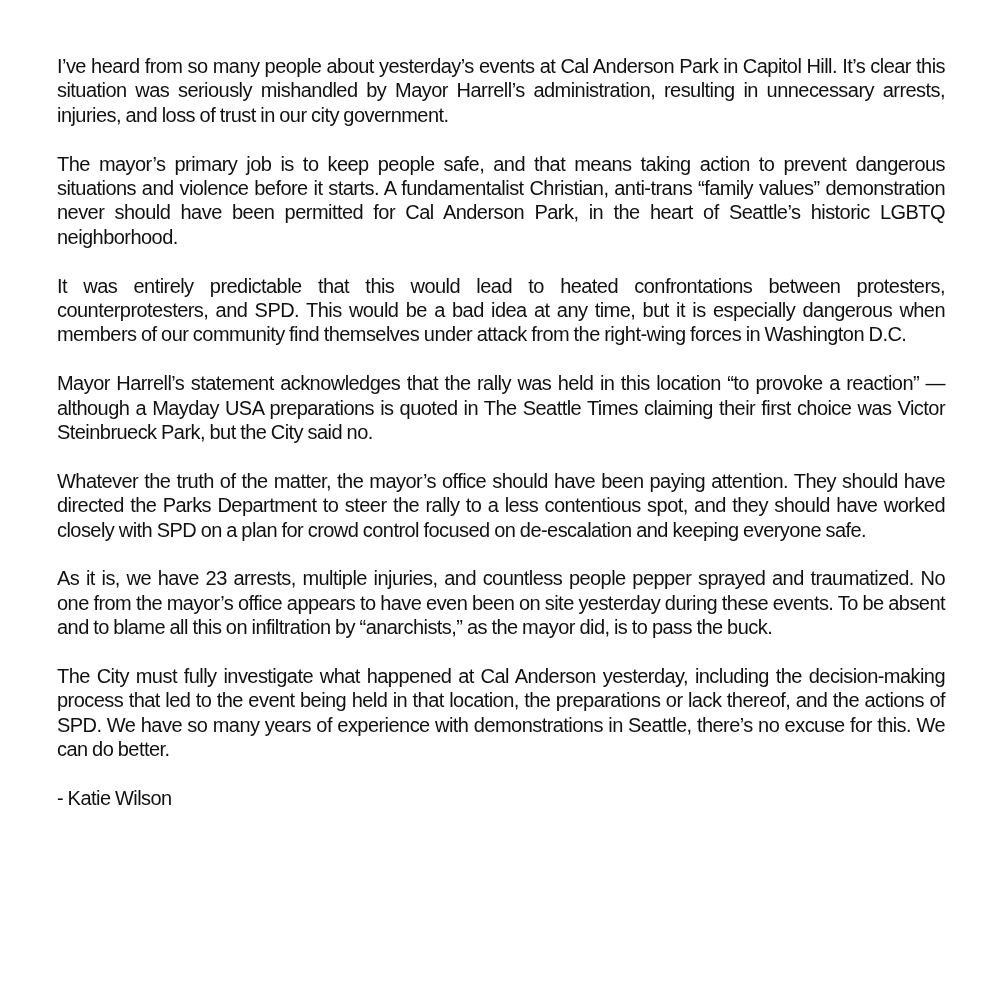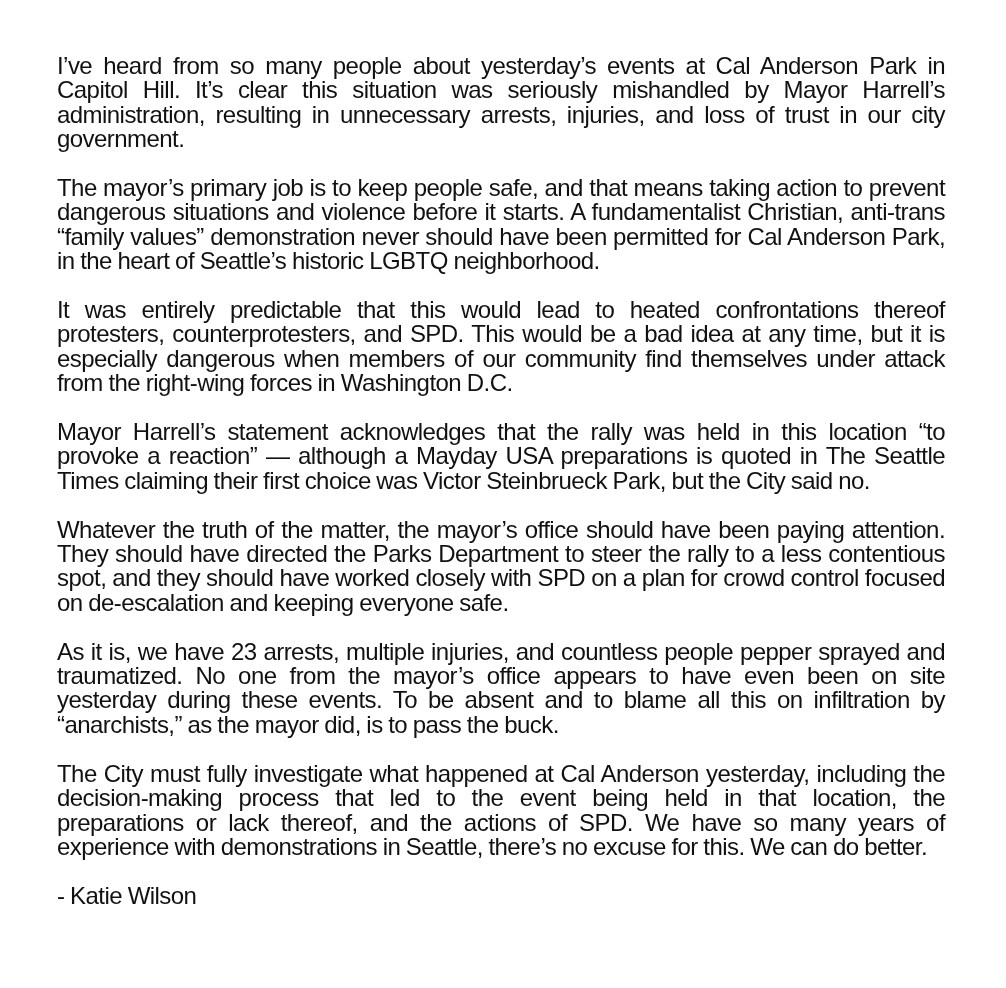--- a/index.html
+++ b/index.html
@@ -3,21 +3,21 @@
 <meta charset="utf-8">
 <style>
   html, body { margin: 0; padding: 0; background: #ffffff; }
   body { width: 1006px; height: 988px; position: relative; overflow: hidden; }
   .doc {
     position: absolute;
     left: 57px;
     top: 54px;
     width: 888px;
     font-family: "Liberation Sans", sans-serif;
-    font-size: 24px;
+    font-size: 20px;
     line-height: 24.4px;
     color: #111111;
     letter-spacing: -0.55px;
     word-spacing: -0.5px;
   }
   .para {
     margin: 0 0 24.4px 0;
     text-align: justify;
     text-align-last: left;
   }
@@ -25,19 +25,19 @@
     text-align: left;
     margin-top: 0;
   }
 </style>
 </head>
 <body>
 
 <div class="doc">
   <p class="para">I’ve heard from so many people about yesterday’s events at Cal Anderson Park in Capitol Hill. It’s clear this situation was seriously mishandled by Mayor Harrell’s administration, resulting in unnecessary arrests, injuries, and loss of trust in our city government.</p>
   <p class="para">The mayor’s primary job is to keep people safe, and that means taking action to prevent dangerous situations and violence before it starts. A fundamentalist Christian, anti-trans “family values” demonstration never should have been permitted for Cal Anderson Park, in the heart of Seattle’s historic LGBTQ neighborhood.</p>
-  <p class="para">It was entirely predictable that this would lead to heated confrontations thereof protesters, counterprotesters, and SPD. This would be a bad idea at any time, but it is especially dangerous when members of our community find themselves under attack from the right-wing forces in Washington D.C.</p>
+  <p class="para">It was entirely predictable that this would lead to heated confrontations between protesters, counterprotesters, and SPD. This would be a bad idea at any time, but it is especially dangerous when members of our community find themselves under attack from the right-wing forces in Washington D.C.</p>
   <p class="para">Mayor Harrell’s statement acknowledges that the rally was held in this location “to provoke a reaction” — although a Mayday USA preparations is quoted in The Seattle Times claiming their first choice was Victor Steinbrueck Park, but the City said no.</p>
   <p class="para">Whatever the truth of the matter, the mayor’s office should have been paying attention. They should have directed the Parks Department to steer the rally to a less contentious spot, and they should have worked closely with SPD on a plan for crowd control focused on de-escalation and keeping everyone safe.</p>
   <p class="para">As it is, we have 23 arrests, multiple injuries, and countless people pepper sprayed and traumatized. No one from the mayor’s office appears to have even been on site yesterday during these events. To be absent and to blame all this on infiltration by “anarchists,” as the mayor did, is to pass the buck.</p>
   <p class="para">The City must fully investigate what happened at Cal Anderson yesterday, including the decision-making process that led to the event being held in that location, the preparations or lack thereof, and the actions of SPD. We have so many years of experience with demonstrations in Seattle, there’s no excuse for this. We can do better.</p>
   <p class="para sig">- Katie Wilson</p>
 </div>
 
 </body></html>

